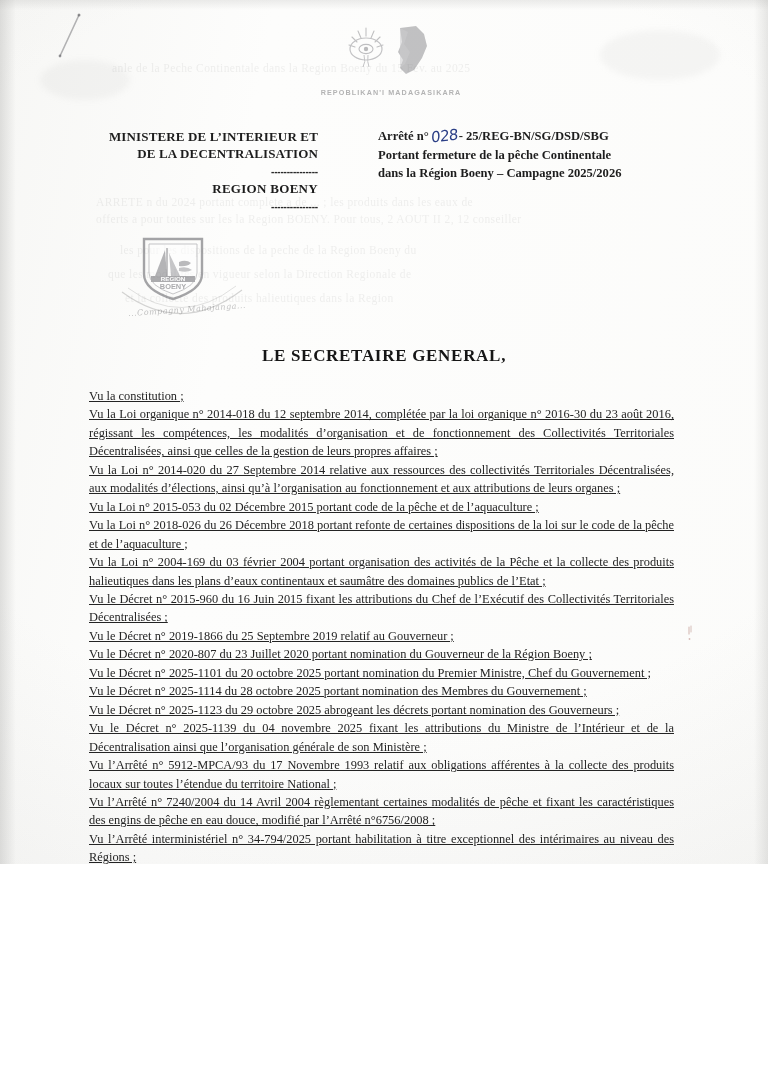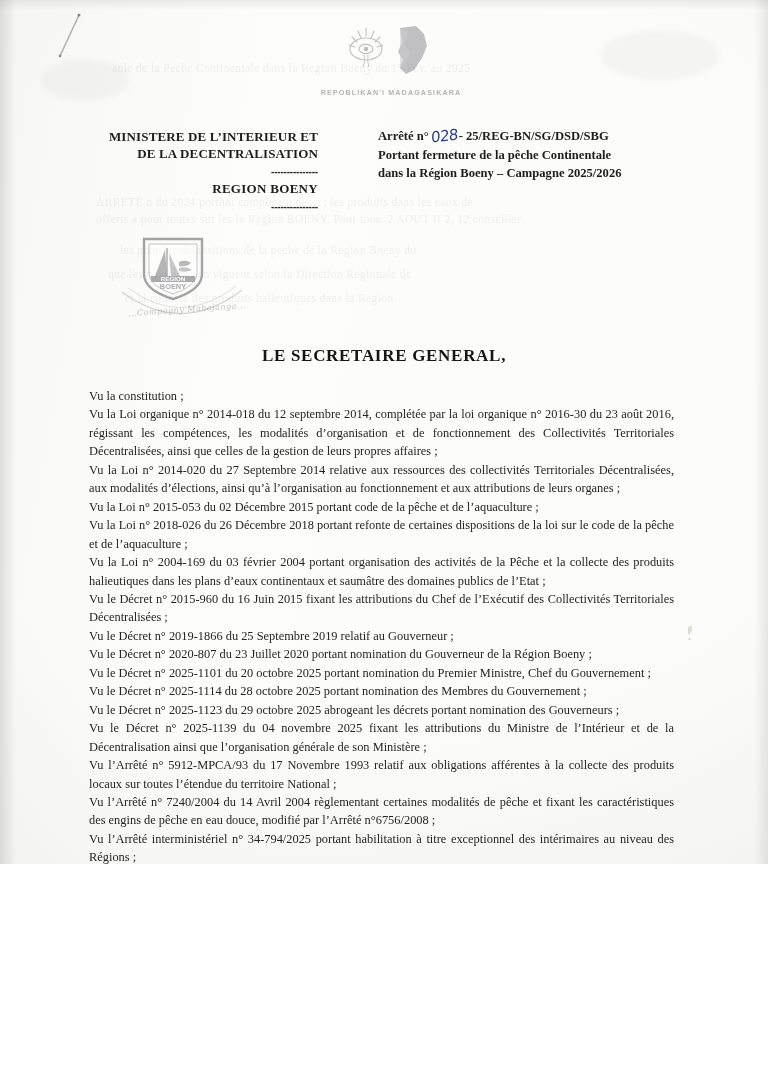--- a/index.html
+++ b/index.html
@@ -202,20 +202,21 @@
     font-family: "Liberation Serif", serif;
     font-size: 12.4px;
     line-height: 18.45px;
     text-align: justify;
     color: #242424;
   }
   .body-text p {
     margin: 0;
     text-align: justify;
     text-justify: inter-word;
+    text-decoration: underline;
   }
 
   
   .margin-mark {
     position: absolute;
     left: 686px;
     top: 625px;
     width: 8px;
     height: 22px;
     opacity: 0.5;

